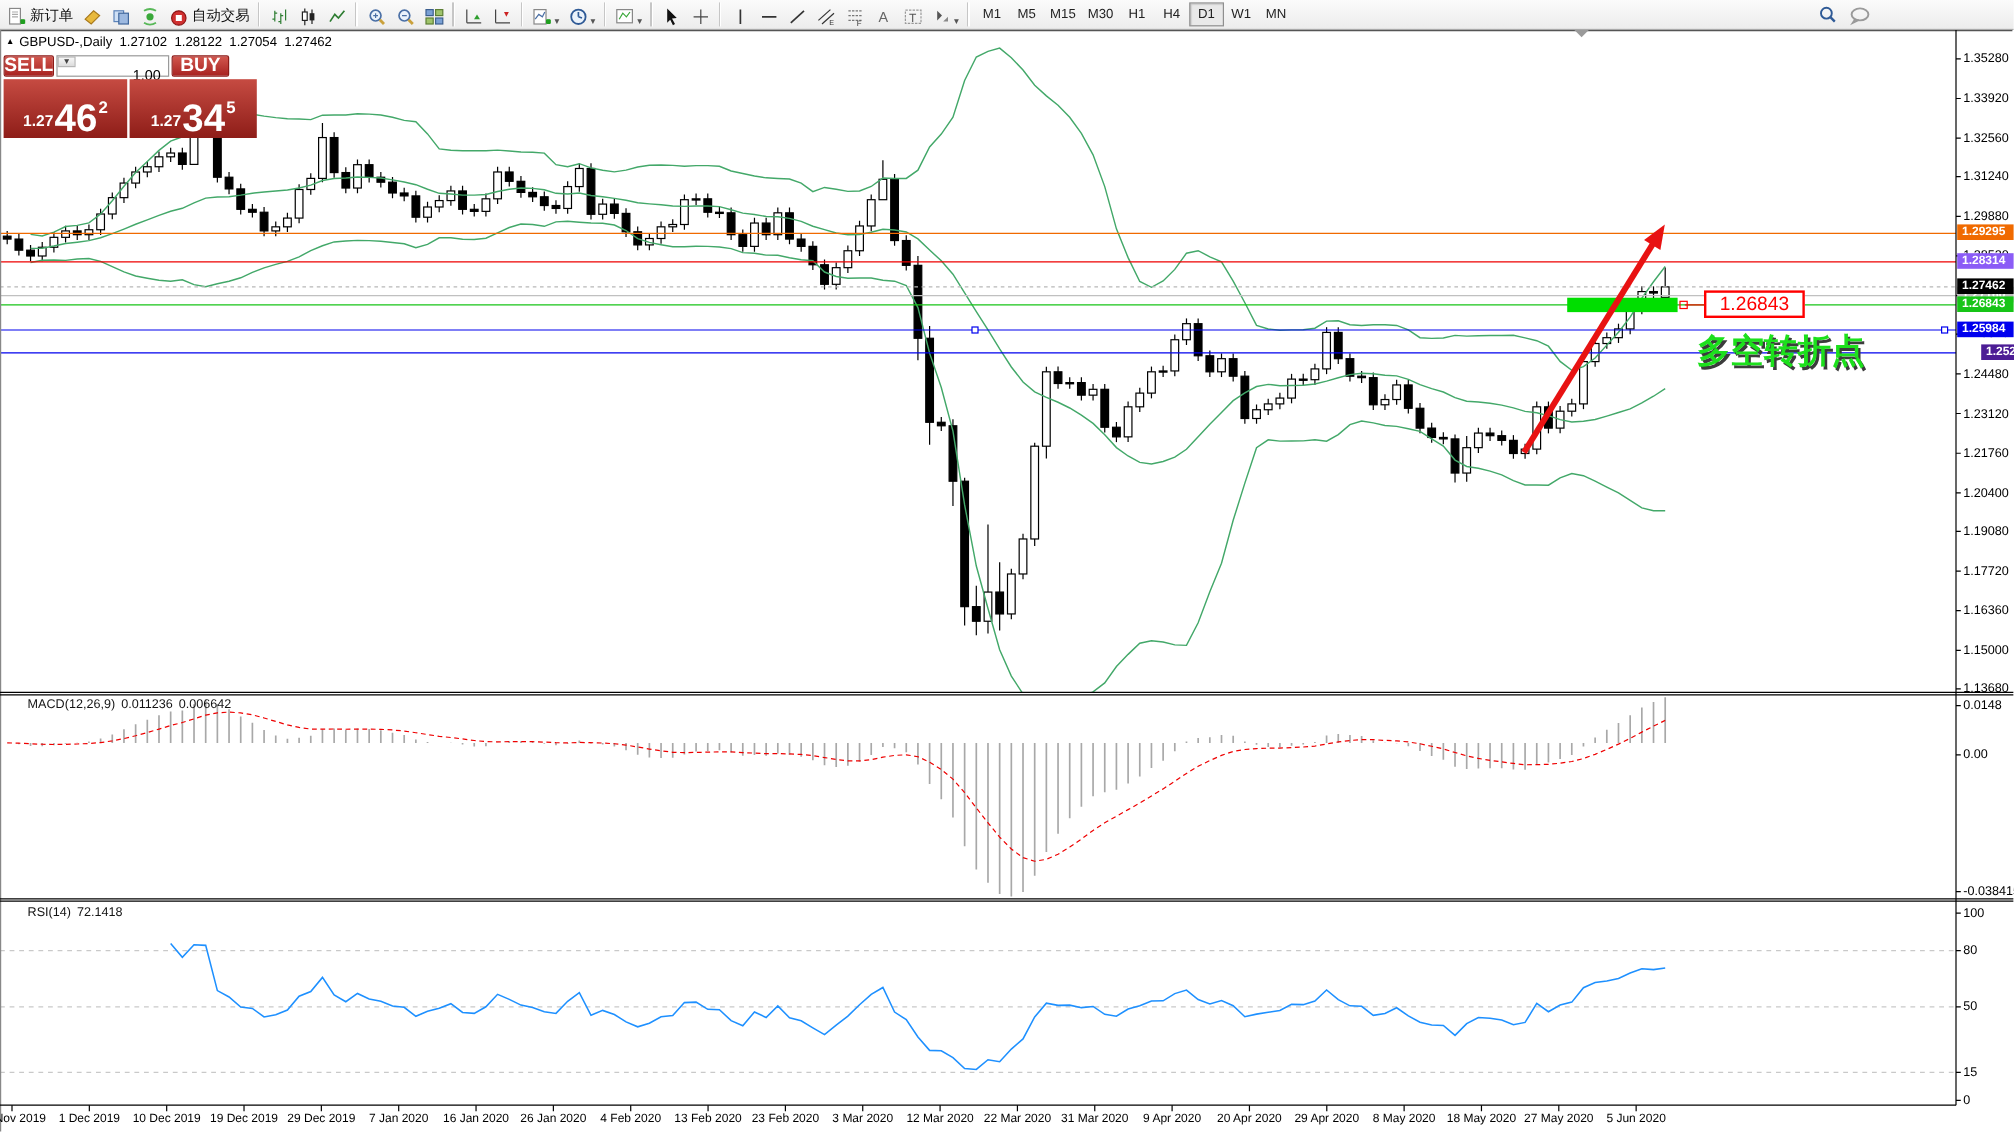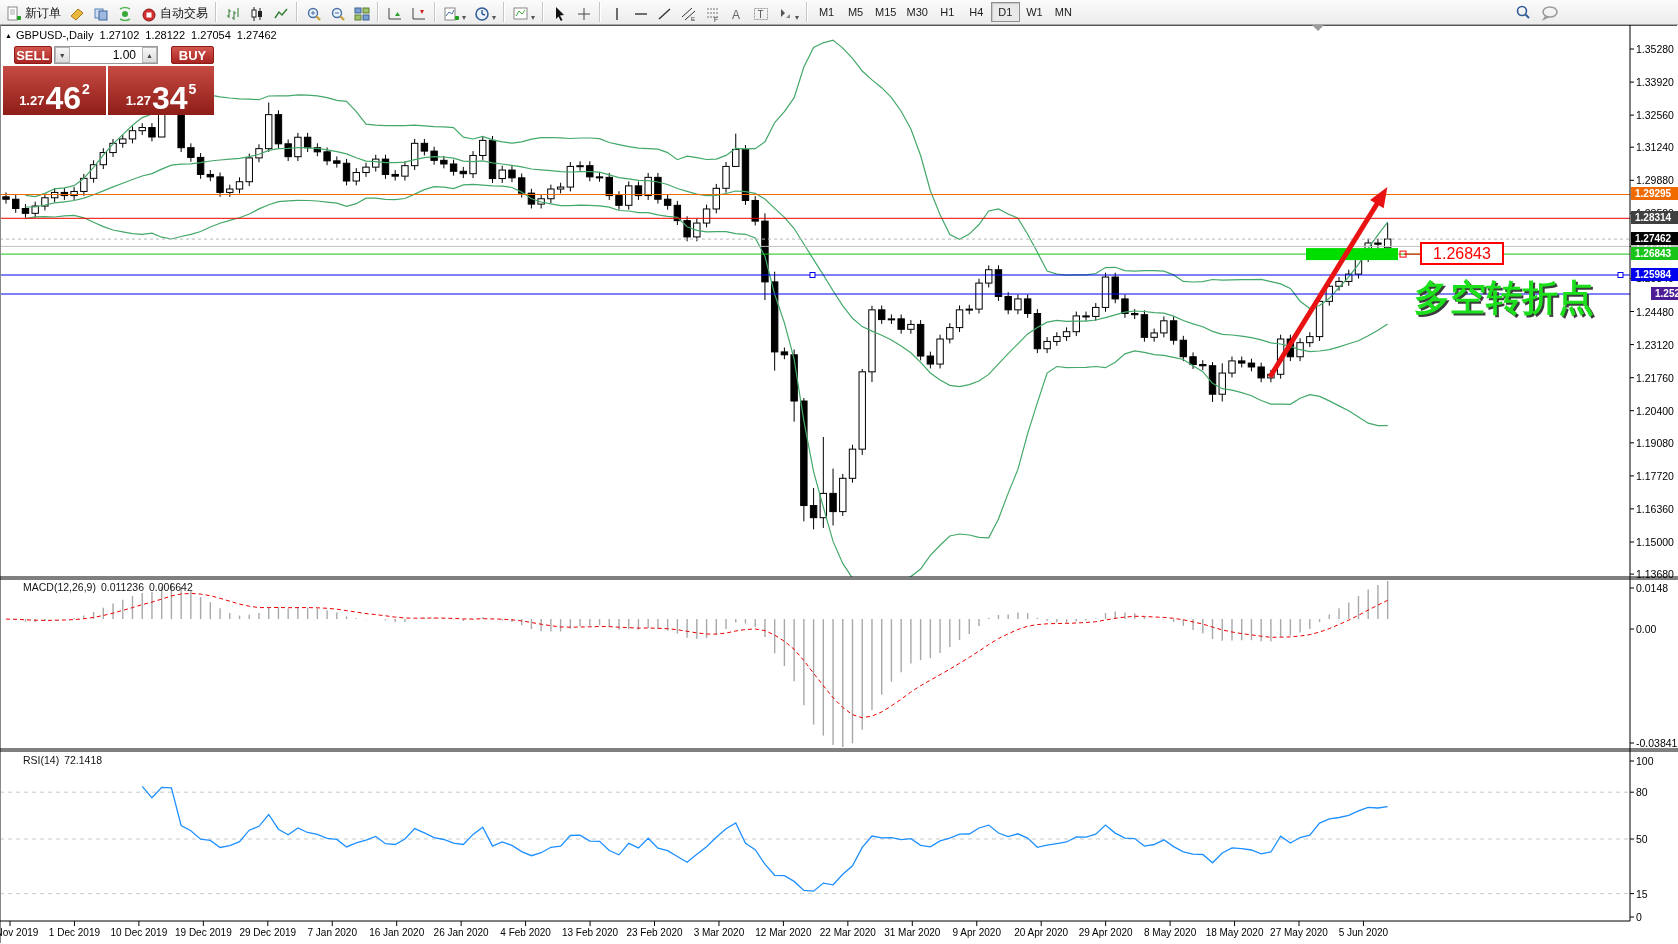--- a/index.html
+++ b/index.html
@@ -27,25 +27,25 @@
   #chart-svg { position:absolute; left:0; top:0; }
 
   #ohlc-header { position:absolute; left:5px; top:4px; font-size:11px; color:#000; display:flex; align-items:center; }
   #ohlc-header .tri { font-size:7px; margin-right:4px; color:#000; }
   #ohlc-header span.num { margin-left:6px; }
   #ohlc-header .sym { font-weight:normal; }
 
   
   #trade-panel { position:absolute; left:3px; top:21px; width:211px; height:59px; }
   #tp-row1 { display:flex; height:18px; }
-  .tp-btn { background:linear-gradient(#d2574e,#a82321); color:#fff; font-size:13px; font-weight:bold;
-    display:flex; align-items:center; justify-content:center; border:1px solid #8d1b18; border-radius:2px;margin-left:11px; }
+  .tp-btn { background:linear-gradient(#d2574e,#a82321); color:#fff; font-size:16px; font-weight:bold;
+    display:flex; align-items:center; justify-content:center; border:1px solid #8d1b18; border-radius:2px; }
   #sell-btn { width:42px; }
   #buy-btn  { width:48px; }
-  #vol-box { width:117px; margin:0 2px; display:flex; border:1px solid #9a9a9a; background:#fff; }
+  #vol-box { width:94px; margin:0 2px; display:flex; border:1px solid #9a9a9a; background:#fff;flex-direction:column; }
   .vol-arrow { width:15px; background:linear-gradient(#f7f7f7,#dcdcdc); color:#444; font-size:7px;
     display:flex; align-items:center; justify-content:center; border:1px solid #b5b5b5; }
   #vol-value { flex:1; font-size:12px; color:#000; display:flex; align-items:center; justify-content:flex-end; padding-right:6px; }
   #tp-row2 { display:flex; height:49px; margin-top:2px; }
   .price-tile { background:linear-gradient(#c64b42,#8e1d18); color:#fff; display:flex;
     align-items:flex-end; justify-content:center; padding-bottom:2px; }
   #sell-tile { width:103px; margin-right:2px; }
   #buy-tile  { width:106px; }
   .p-prefix { font-size:13px; font-weight:bold; margin:0 1px 5px 0; }
   .p-big { font-size:32px; font-weight:bold; line-height:30px; }
@@ -55,21 +55,21 @@
   .tick-label { position:absolute; left:1636px; font-size:10.5px; color:#000; width:46px; }
   .price-badge { position:absolute; left:1631px; width:47px; height:13px; color:#fff;
     font-size:10px; font-weight:bold; line-height:13px; padding-left:4px; }
   .ind-label-row { position:absolute; left:3px; font-size:10.5px; color:#141414;padding-left:20px; }
   .ind-label-row span { margin-right:5px; }
   .date-label { position:absolute; font-size:10px; color:#000; transform:translateX(-50%); white-space:nowrap; }
 
   
   #anno-box { position:absolute; left:1420px; top:219px; width:84px; height:23px; border:2px solid #ff0000;
     background:#fff; color:#ff0000; font-size:16px; display:flex; align-items:center; justify-content:center; }
-  #cn-text { position:absolute; left:1414px; top:250px; font-size:36px; font-weight:bold; color:#1ce01c;
+  #cn-text { position:absolute; left:1414px; top:250px; font-size:28px; font-weight:bold; color:#1ce01c;
     text-shadow:2px 2px 0 #3c3c3c; white-space:nowrap; font-family:"Liberation Sans",sans-serif; }
   #splitter-tri { position:absolute; left:1312px; top:0; width:0; height:0;
     border-left:6px solid transparent; border-right:6px solid transparent; border-top:6px solid #9a9a9a; }
 </style>
 </head>
 <body>
 
 <div id="toolbar">
   <div class="tb-btn">
     <span>
@@ -915,21 +915,21 @@
       <div class="tick-label" style="top: 314px;">1.23120</div>
       <div class="tick-label" style="top: 347px;">1.21760</div>
       <div class="tick-label" style="top: 380px;">1.20400</div>
       <div class="tick-label" style="top: 412px;">1.19080</div>
       <div class="tick-label" style="top: 445px;">1.17720</div>
       <div class="tick-label" style="top: 478px;">1.16360</div>
       <div class="tick-label" style="top: 511px;">1.15000</div>
       <div class="tick-label" style="top: 543px;">1.13680</div>
       <div class="price-badge" style="top: 214px; background: rgb(192, 192, 192);">1.27160</div>
       <div class="price-badge" style="top: 162px; background: rgb(240, 106, 0);">1.29295</div>
-      <div class="price-badge" style="top: 186px; background: #404040;">1.28314</div>
+      <div class="price-badge" style="top: 186px; background: #8b5cf6;">1.28314</div>
       <div class="price-badge" style="top: 222px; background: rgb(23, 196, 23);">1.26843</div>
       <div class="price-badge" style="top: 243px; background: rgb(0, 0, 238);">1.25984</div>
       <div class="price-badge" style="top: 262px; background: #4c1d95; margin-left: 20px;">1.25201</div>
       <div class="price-badge" style="top: 207px; background: rgb(0, 0, 0);">1.27462</div>
       <div class="tick-label" style="top: 557px;">0.0148</div>
       <div class="tick-label" style="top: 598px;">0.00</div>
       <div class="tick-label" style="top: 712px;">-0.038415</div>
       <div class="tick-label" style="top: 730px;">100</div>
       <div class="tick-label" style="top: 761px;">80</div>
       <div class="tick-label" style="top: 808px;">50</div>

